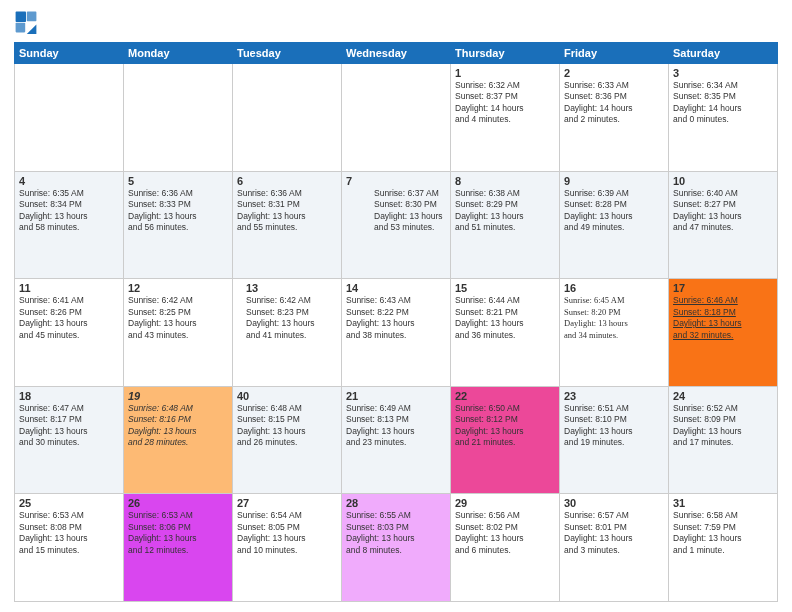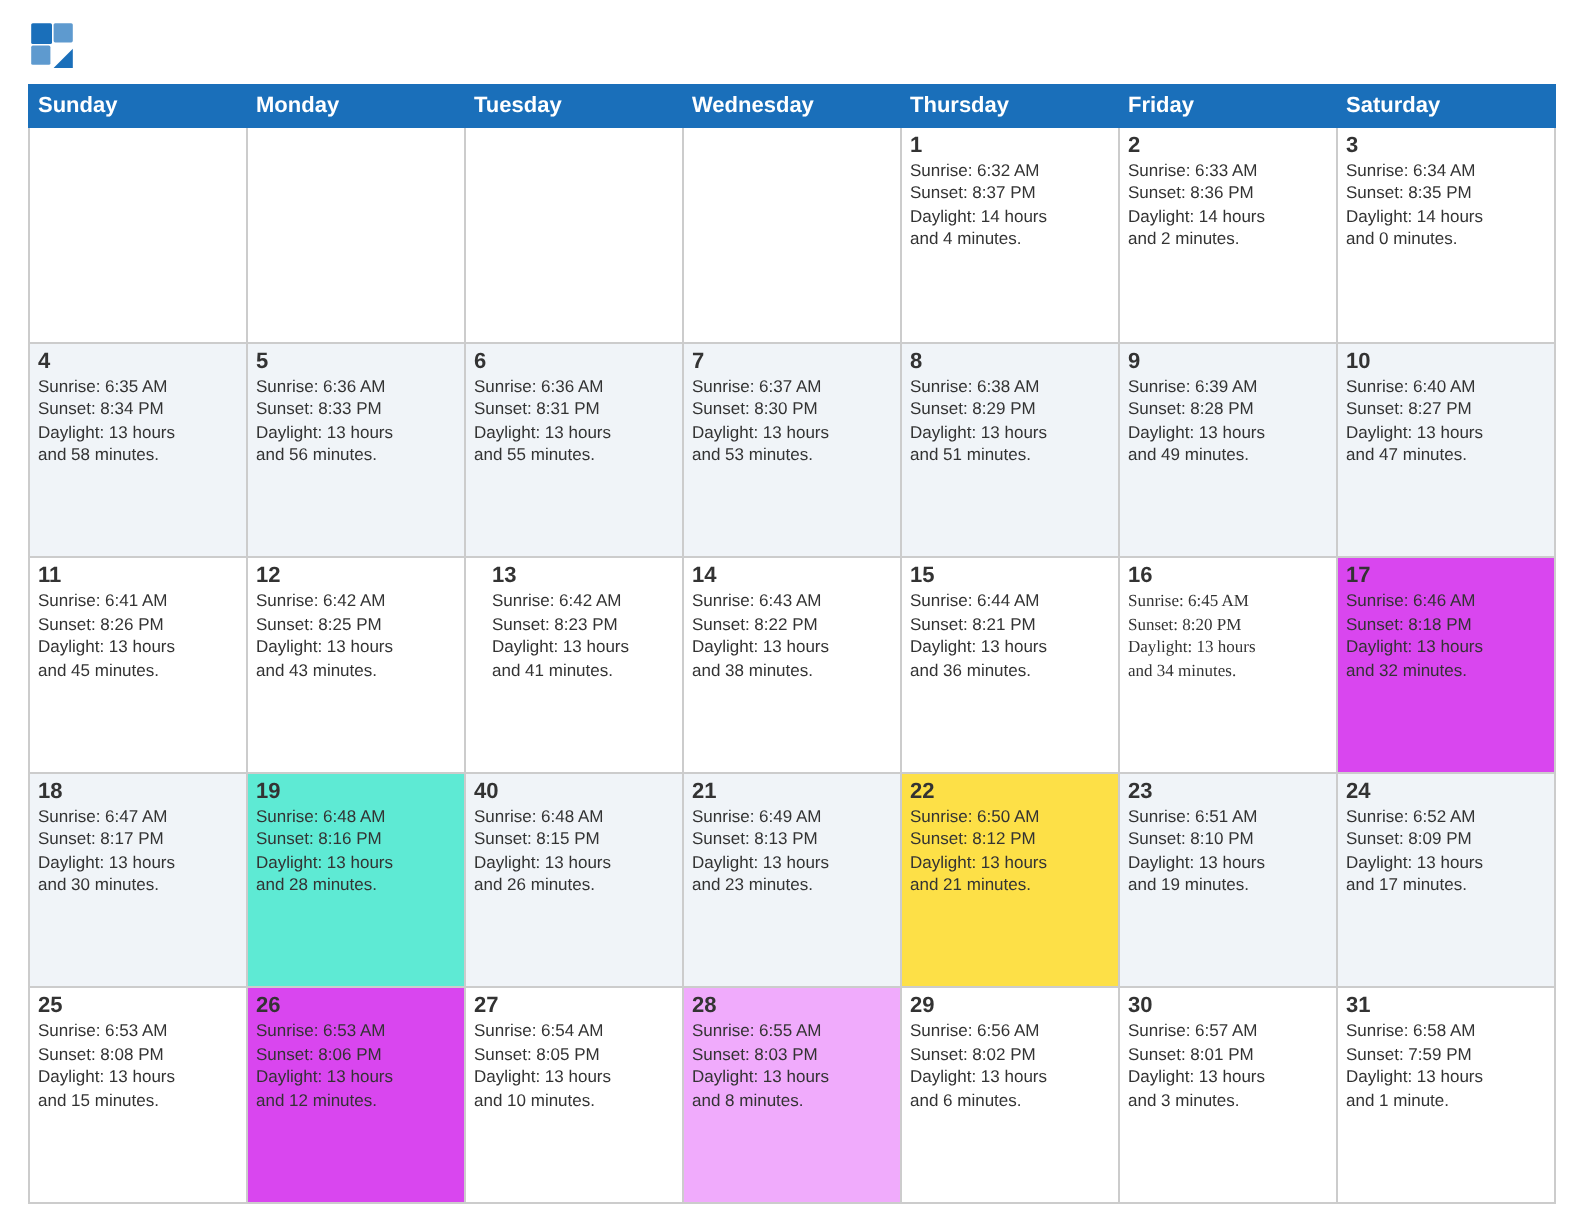--- a/index.html
+++ b/index.html
@@ -182,21 +182,21 @@
           </td>
           <td style="background: rgb(240, 244, 248);">
             <span class="day-num">6</span>
             <div class="day-info" style="white-space: pre-line;">Sunrise: 6:36 AM
 Sunset: 8:31 PM
 Daylight: 13 hours
 and 55 minutes.</div>
           </td>
           <td style="background: rgb(240, 244, 248);">
             <span class="day-num">7</span>
-            <div class="day-info" style="white-space: pre-line;">Sunrise: 6:37 AM
+            <div class="day-info" style="white-space: pre-line; margin-left: 28px;">Sunrise: 6:37 AM
 Sunset: 8:30 PM
 Daylight: 13 hours
 and 53 minutes.</div>
           </td>
           <td style="background: rgb(240, 244, 248);">
             <span class="day-num">8</span>
             <div class="day-info" style="white-space: pre-line;">Sunrise: 6:38 AM
 Sunset: 8:29 PM
 Daylight: 13 hours
 and 51 minutes.</div>
@@ -252,58 +252,58 @@
 Daylight: 13 hours
 and 36 minutes.</div>
           </td>
           <td style="background: rgb(255, 255, 255);">
             <span class="day-num">16</span>
             <div class="day-info" style="white-space: pre-line; font-family: Liberation Serif, serif;">Sunrise: 6:45 AM
 Sunset: 8:20 PM
 Daylight: 13 hours
 and 34 minutes.</div>
           </td>
-          <td style="background: #d946ef;">
+          <td style="background: #f97316;">
             <span class="day-num">17</span>
-            <div class="day-info" style="white-space: pre-line;">Sunrise: 6:46 AM
+            <div class="day-info" style="white-space: pre-line; text-decoration: underline;">Sunrise: 6:46 AM
 Sunset: 8:18 PM
 Daylight: 13 hours
 and 32 minutes.</div>
           </td>
         </tr>
         <tr>
           <td style="background: rgb(240, 244, 248); margin-top: 33px;">
             <span class="day-num">18</span>
             <div class="day-info" style="white-space: pre-line;">Sunrise: 6:47 AM
 Sunset: 8:17 PM
 Daylight: 13 hours
 and 30 minutes.</div>
           </td>
-          <td style="background: #5eead4;">
+          <td style="background: #fdba74; font-style: italic;">
             <span class="day-num">19</span>
             <div class="day-info" style="white-space: pre-line;">Sunrise: 6:48 AM
 Sunset: 8:16 PM
 Daylight: 13 hours
 and 28 minutes.</div>
           </td>
           <td style="background: rgb(240, 244, 248);">
             <span class="day-num">40</span>
             <div class="day-info" style="white-space: pre-line;">Sunrise: 6:48 AM
 Sunset: 8:15 PM
 Daylight: 13 hours
 and 26 minutes.</div>
           </td>
           <td style="background: rgb(240, 244, 248);">
             <span class="day-num">21</span>
             <div class="day-info" style="white-space: pre-line;">Sunrise: 6:49 AM
 Sunset: 8:13 PM
 Daylight: 13 hours
 and 23 minutes.</div>
           </td>
-          <td style="background: #fde047;">
+          <td style="background: #ec4899;">
             <span class="day-num">22</span>
             <div class="day-info" style="white-space: pre-line;">Sunrise: 6:50 AM
 Sunset: 8:12 PM
 Daylight: 13 hours
 and 21 minutes.</div>
           </td>
           <td style="background: rgb(240, 244, 248);">
             <span class="day-num">23</span>
             <div class="day-info" style="white-space: pre-line;">Sunrise: 6:51 AM
 Sunset: 8:10 PM

